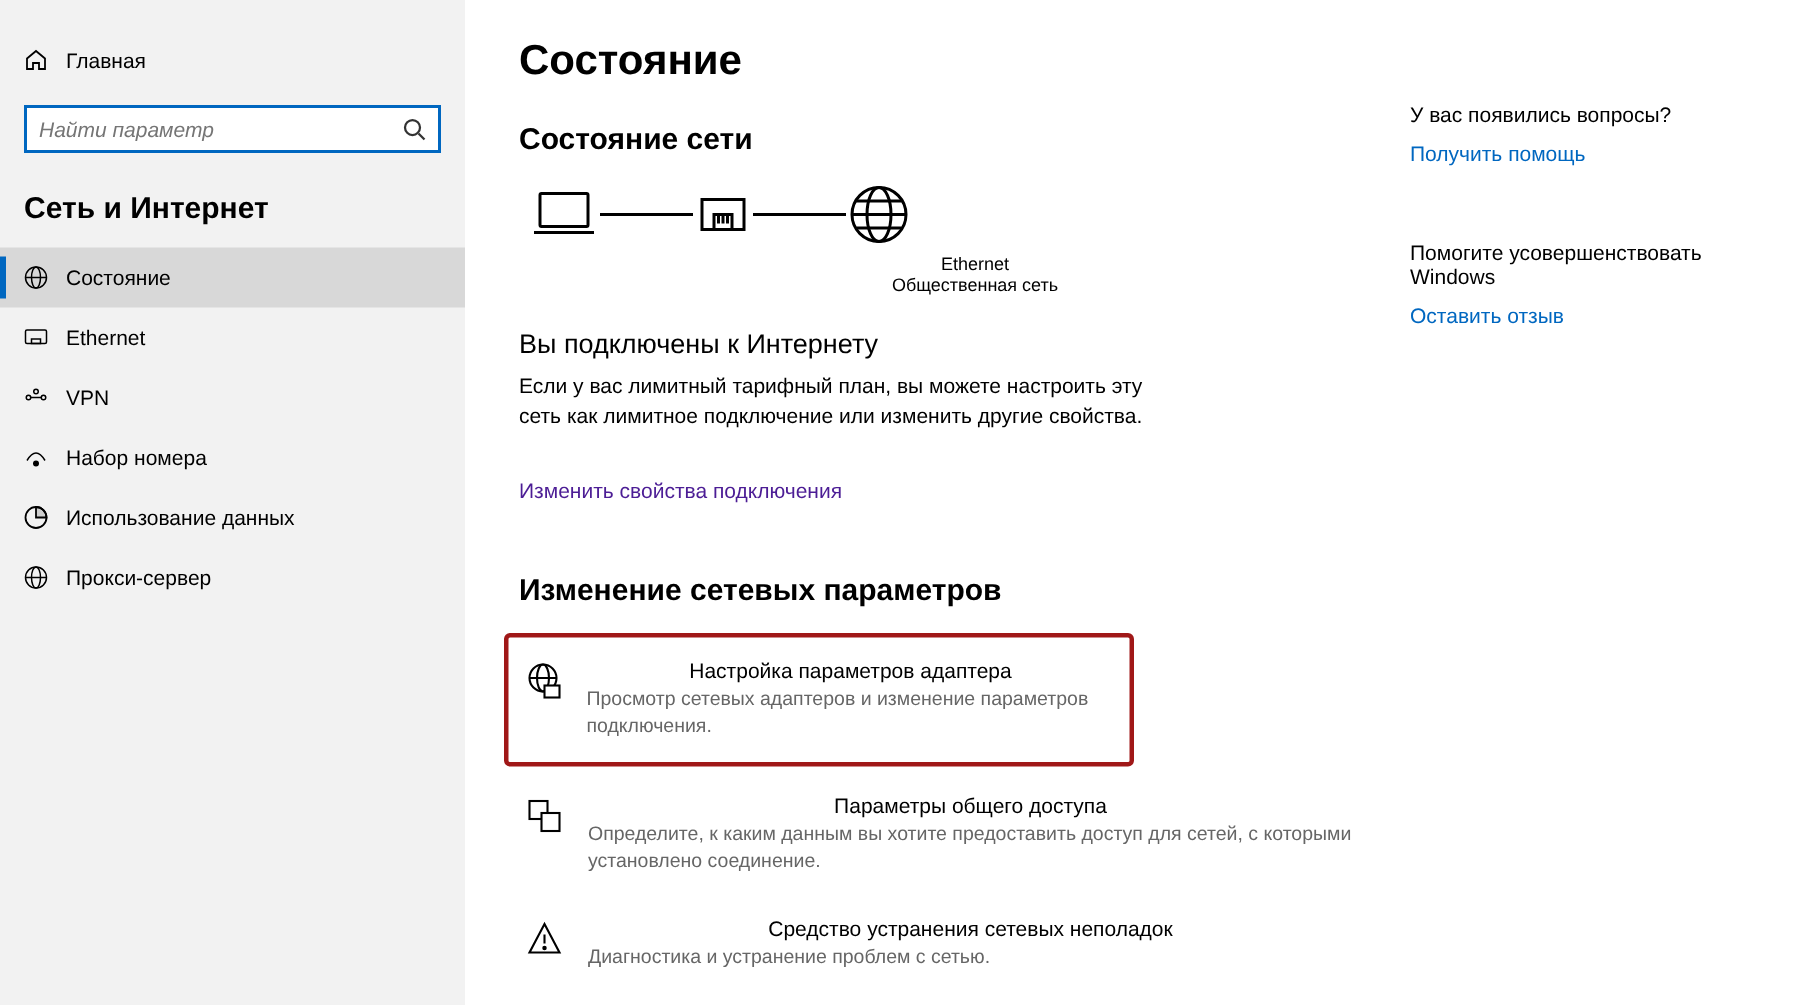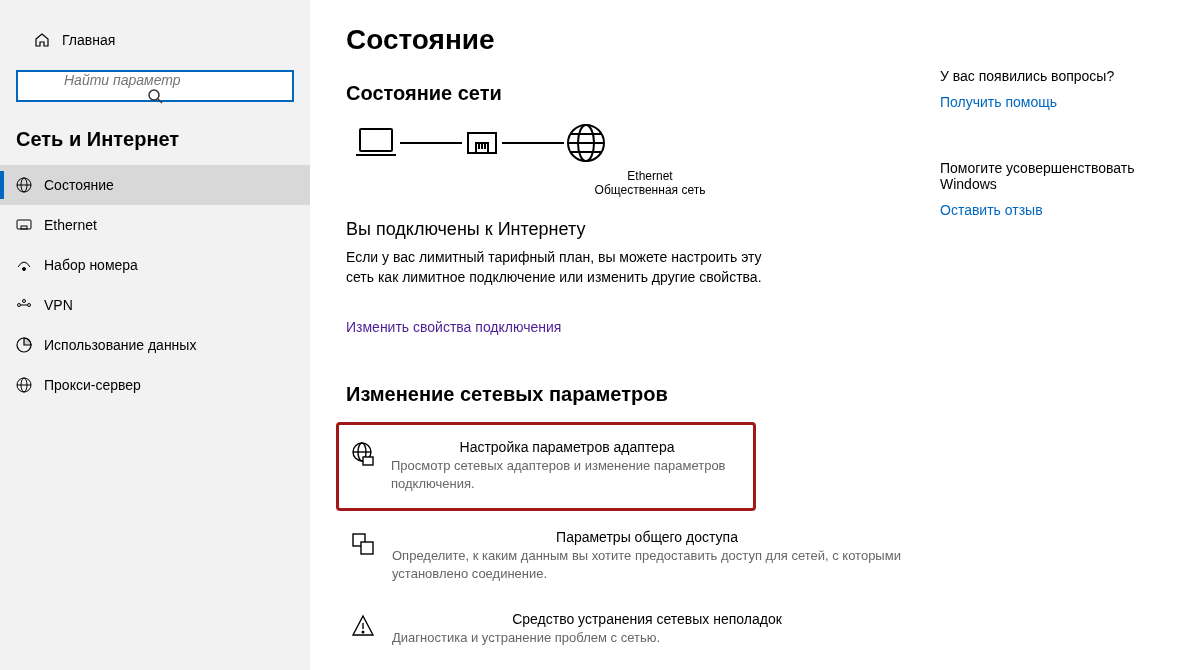--- a/index.html
+++ b/index.html
@@ -17,32 +17,30 @@
       width: 310px;
       background: #f2f2f2;
       padding-top: 24px;
       flex-shrink: 0;
     }
     .home-row {
       display: flex;
       align-items: center;
       padding: 8px 16px;
       cursor: pointer;
-      margin-left: 18px;
     }
     .home-row .icon-slot { width: 28px; display: flex; align-items: center; }
     .search-wrap { padding: 14px 16px 18px; }
     .search-box {
       border: 2px solid #0067c0;
       display: flex;
       align-items: center;
       height: 32px;
       padding: 0 8px;
       background: #fff;
-      flex-direction: column;
     }
     .search-input {
       border: none;
       outline: none;
       flex: 1;
       font-size: 14px;
       font-style: italic;
       color: #666;
       background: transparent;
     }
@@ -155,37 +153,37 @@
         <rect x="1" y="3" width="14" height="9" rx="1"></rect>
           <rect x="5" y="9" width="6" height="3"></rect>
       </svg>
     </span>
     <span>Ethernet</span>
   </div>
 
   <div class="nav-item">
     <span class="icon-slot">
       <svg width="16" height="16" viewBox="0 0 16 16" fill="none" stroke="#000" stroke-width="1">
-        <path d="M2 10 Q8 0 14 10"></path>
-          <circle cx="8" cy="12" r="1.5" fill="#000"></circle>
-      </svg>
-    </span>
-    <span>Набор номера</span>
-  </div>
-
-  <div class="nav-item">
-    <span class="icon-slot">
-      <svg width="16" height="16" viewBox="0 0 16 16" fill="none" stroke="#000" stroke-width="1">
         <circle cx="3" cy="8" r="1.5"></circle>
           <circle cx="13" cy="8" r="1.5"></circle>
           <line x1="4.5" y1="8" x2="11.5" y2="8"></line>
           <circle cx="8" cy="4" r="1.5"></circle>
       </svg>
     </span>
     <span>VPN</span>
+  </div>
+
+  <div class="nav-item">
+    <span class="icon-slot">
+      <svg width="16" height="16" viewBox="0 0 16 16" fill="none" stroke="#000" stroke-width="1">
+        <path d="M2 10 Q8 0 14 10"></path>
+          <circle cx="8" cy="12" r="1.5" fill="#000"></circle>
+      </svg>
+    </span>
+    <span>Набор номера</span>
   </div>
 
   <div class="nav-item">
     <span class="icon-slot">
       <svg width="16" height="16" viewBox="0 0 16 16" fill="none" stroke="#000" stroke-width="1.2">
         <circle cx="8" cy="8" r="7"></circle>
           <path d="M8 1 A7 7 0 0 1 15 8 L8 8 Z" fill="#000" fill-opacity="0.15"></path>
       </svg>
     </span>
     <span>Использование данных</span>

